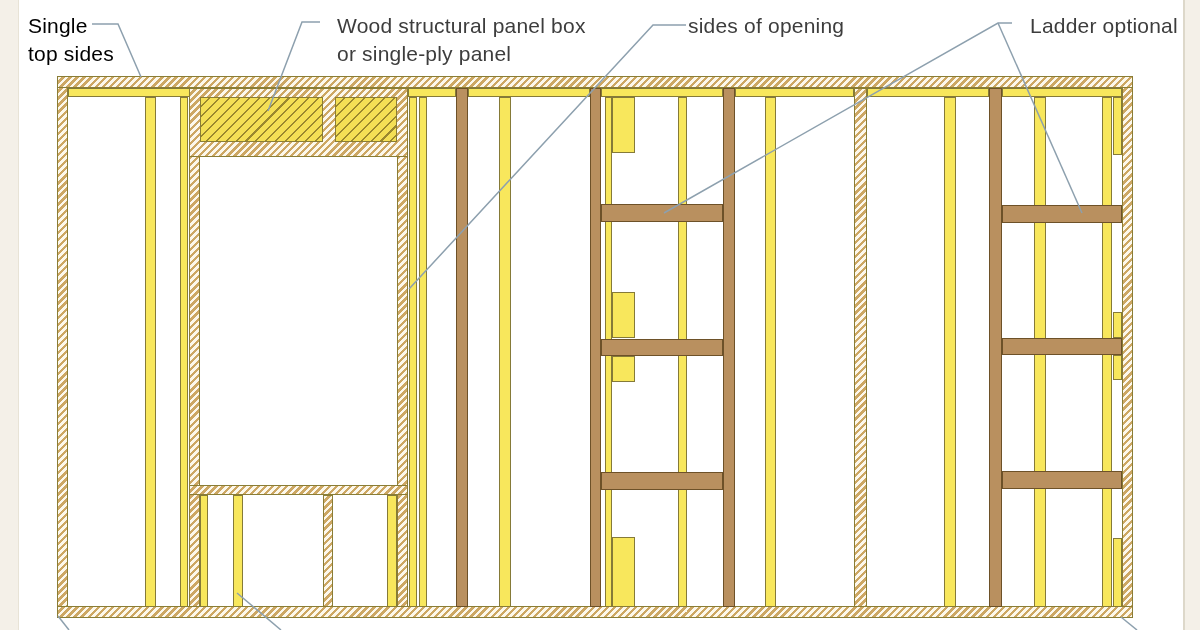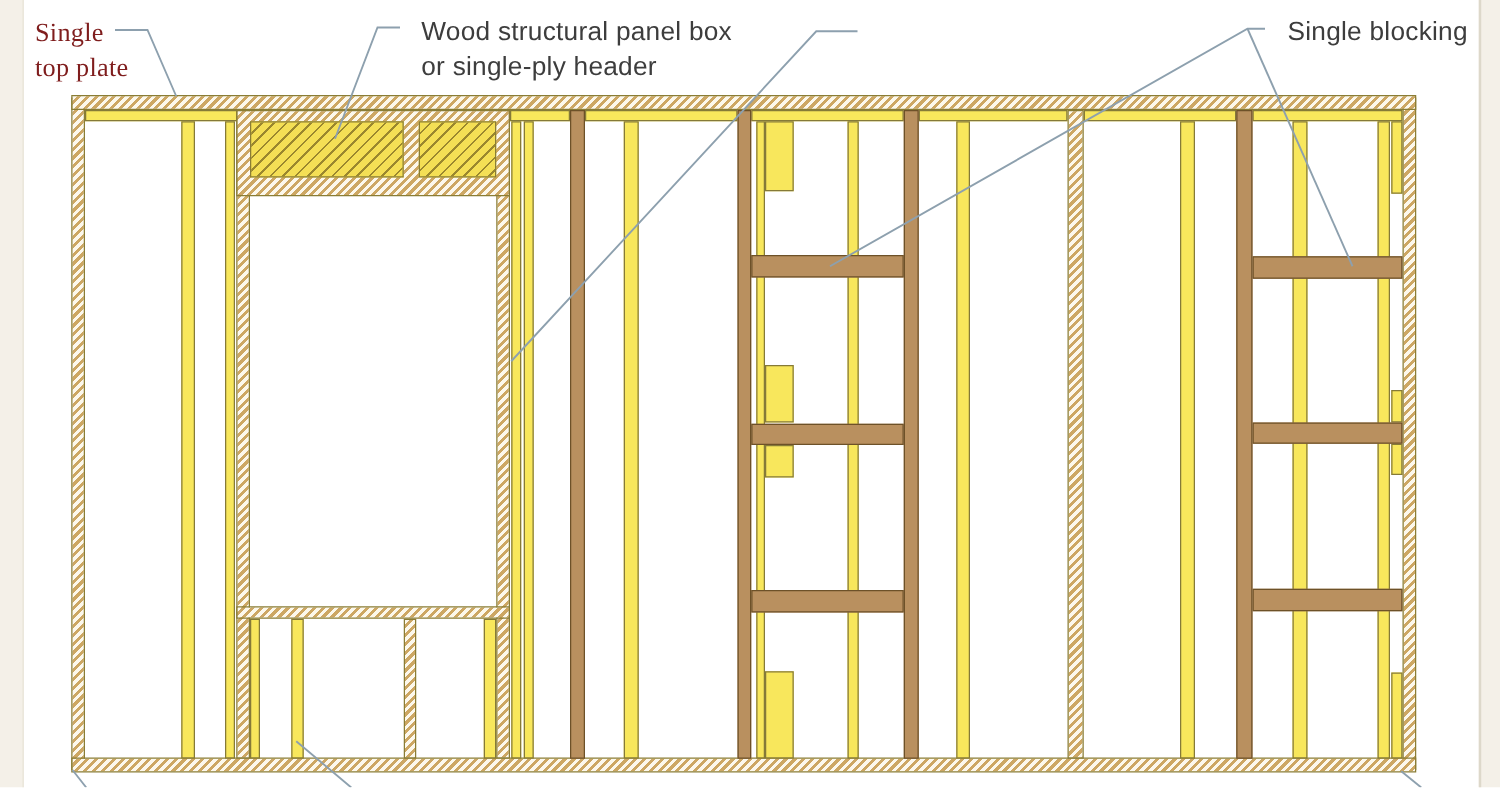--- a/index.html
+++ b/index.html
@@ -81,29 +81,30 @@
       <polyline points="92,24 118,24 141,77" fill="none" stroke="#8da0ae" stroke-width="1.5"></polyline>
       <polyline points="320,22 302,22 268,111" fill="none" stroke="#8da0ae" stroke-width="1.5"></polyline>
       <polyline points="686,25 653,25 409,289" fill="none" stroke="#8da0ae" stroke-width="1.5"></polyline>
       <polyline points="1012,23 998,23 664,213" fill="none" stroke="#8da0ae" stroke-width="1.5"></polyline>
       <polyline points="998,23 1082,213" fill="none" stroke="#8da0ae" stroke-width="1.5"></polyline>
       <polyline points="58,616 69,630" fill="none" stroke="#8da0ae" stroke-width="1.5"></polyline>
       <polyline points="237,593 281,630" fill="none" stroke="#8da0ae" stroke-width="1.5"></polyline>
       <polyline points="1121,617 1137,630" fill="none" stroke="#8da0ae" stroke-width="1.5"></polyline>
     </svg>
 
-  <div class="label" style="left: 28px; top: 12px; color: #7f1d1d; font-family: Liberation Serif, serif;">
+  <div class="label" style="left: 28px; top: 12px; color: #000000;">
     <div>Single</div>
-    <div>top plate</div>
+    <div>top sides</div>
   </div>
 
   <div class="label" style="left: 337px; top: 12px; color: rgb(61, 61, 61);">
     <div>Wood structural panel box</div>
-    <div>or single-ply header</div>
+    <div>or single-ply panel</div>
   </div>
 
   <div class="label" style="left: 688px; top: 12px; color: rgb(61, 61, 61);">
+    <div>sides of opening</div>
   </div>
 
   <div class="label" style="left: 1030px; top: 12px; color: rgb(61, 61, 61);">
-    <div>Single blocking</div>
+    <div>Ladder optional</div>
   </div>
 </div>
 
 </body></html>

